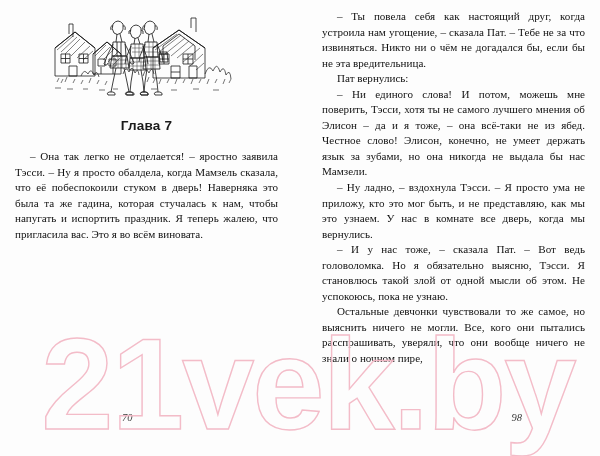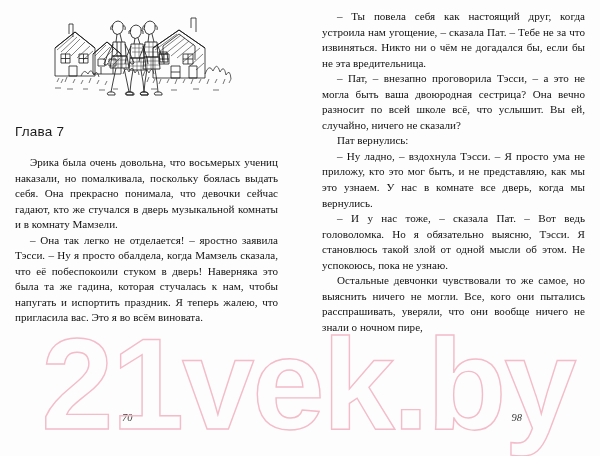--- a/index.html
+++ b/index.html
@@ -75,22 +75,23 @@
     justify-content: center;
     padding-top: 4px;
     box-sizing: border-box;
   }
   .illustration svg { display: block; }
 
   
   .chapter-label {
     font-family: "Liberation Sans", sans-serif;
     font-size: 13.5px;
-    font-weight: 400;
-    margin: 16px 0 0 0;
+    font-weight: 700;
+    text-align: center;
+    margin: 10px 0 0 0;
     letter-spacing: .2px;
     color: #1b1b1b;
   }
   .chapter-title {
     font-family: "Liberation Sans", sans-serif;
     font-size: 19px;
     font-weight: 400;
     text-align: center;
     margin: 10px 0 0 0;
     letter-spacing: -.2px;
@@ -256,32 +257,31 @@
               <path d="M112 48 L120 48 L121 58 L113 58 Z"></path>
               <path d="M112 50 L121 50"></path>
             </g>
           </g>
         </svg>
       </div>
 
       <div class="chapter-label">Глава 7</div>
 
       <div class="body-text">
-        <p>Эрика была очень довольна, что восьмерых учениц наказали, но помалкивала, поскольку боялась выдать себя. Она прекрасно понимала, что девочки сейчас гадают, кто же стучался в дверь музыкальной комнаты и в комнату Мамзели.</p>
         <p>– Она так легко не отделается! – яростно заявила Тэсси. – Ну я просто обалдела, когда Мамзель сказала, что её побеспокоили стуком в дверь! Наверняка это была та же гадина, которая стучалась к нам, чтобы напугать и испортить праздник. Я теперь жалею, что пригласила вас. Это я во всём виновата.</p>
       </div>
 
       <div class="folio">70</div>
     </div>
 
     <div class="page-half page-right">
       <div class="body-text">
         <p>– Ты повела себя как настоящий друг, когда устроила нам угощение, – сказала Пат. – Тебе не за что извиняться. Никто ни о чём не догадался бы, если бы не эта вредительница.</p>
-        <p>– Пат, – внезапно проговорила Тэсси, – а это не могла быть ваша двоюродная сестрица? Она вечно разносит по всей школе всё, что услышит. Вы ей, случайно, ничего не сказали?</p>
         <p>Пат вернулись:</p>
+        <p>– Ни единого слова! И потом, можешь мне поверить, Тэсси, хотя ты не самого лучшего мнения об Элисон – да и я тоже, – она всё-таки не из ябед. Честное слово! Элисон, конечно, не умеет держать язык за зубами, но она никогда не выдала бы нас Мамзели.</p>
         <p>– Ну ладно, – вздохнула Тэсси. – Я просто ума не приложу, кто это мог быть, и не представляю, как мы это узнаем. У нас в комнате все дверь, когда мы вернулись.</p>
         <p>– И у нас тоже, – сказала Пат. – Вот ведь головоломка. Но я обязательно выясню, Тэсси. Я становлюсь такой злой от одной мысли об этом. Не успокоюсь, пока не узнаю.</p>
         <p>Остальные девчонки чувствовали то же самое, но выяснить ничего не могли. Все, кого они пытались расспрашивать, уверяли, что они вообще ничего не знали о ночном пире,</p>
       </div>
 
       <div class="folio">98</div>
     </div>
 
   </div>
 </div>

